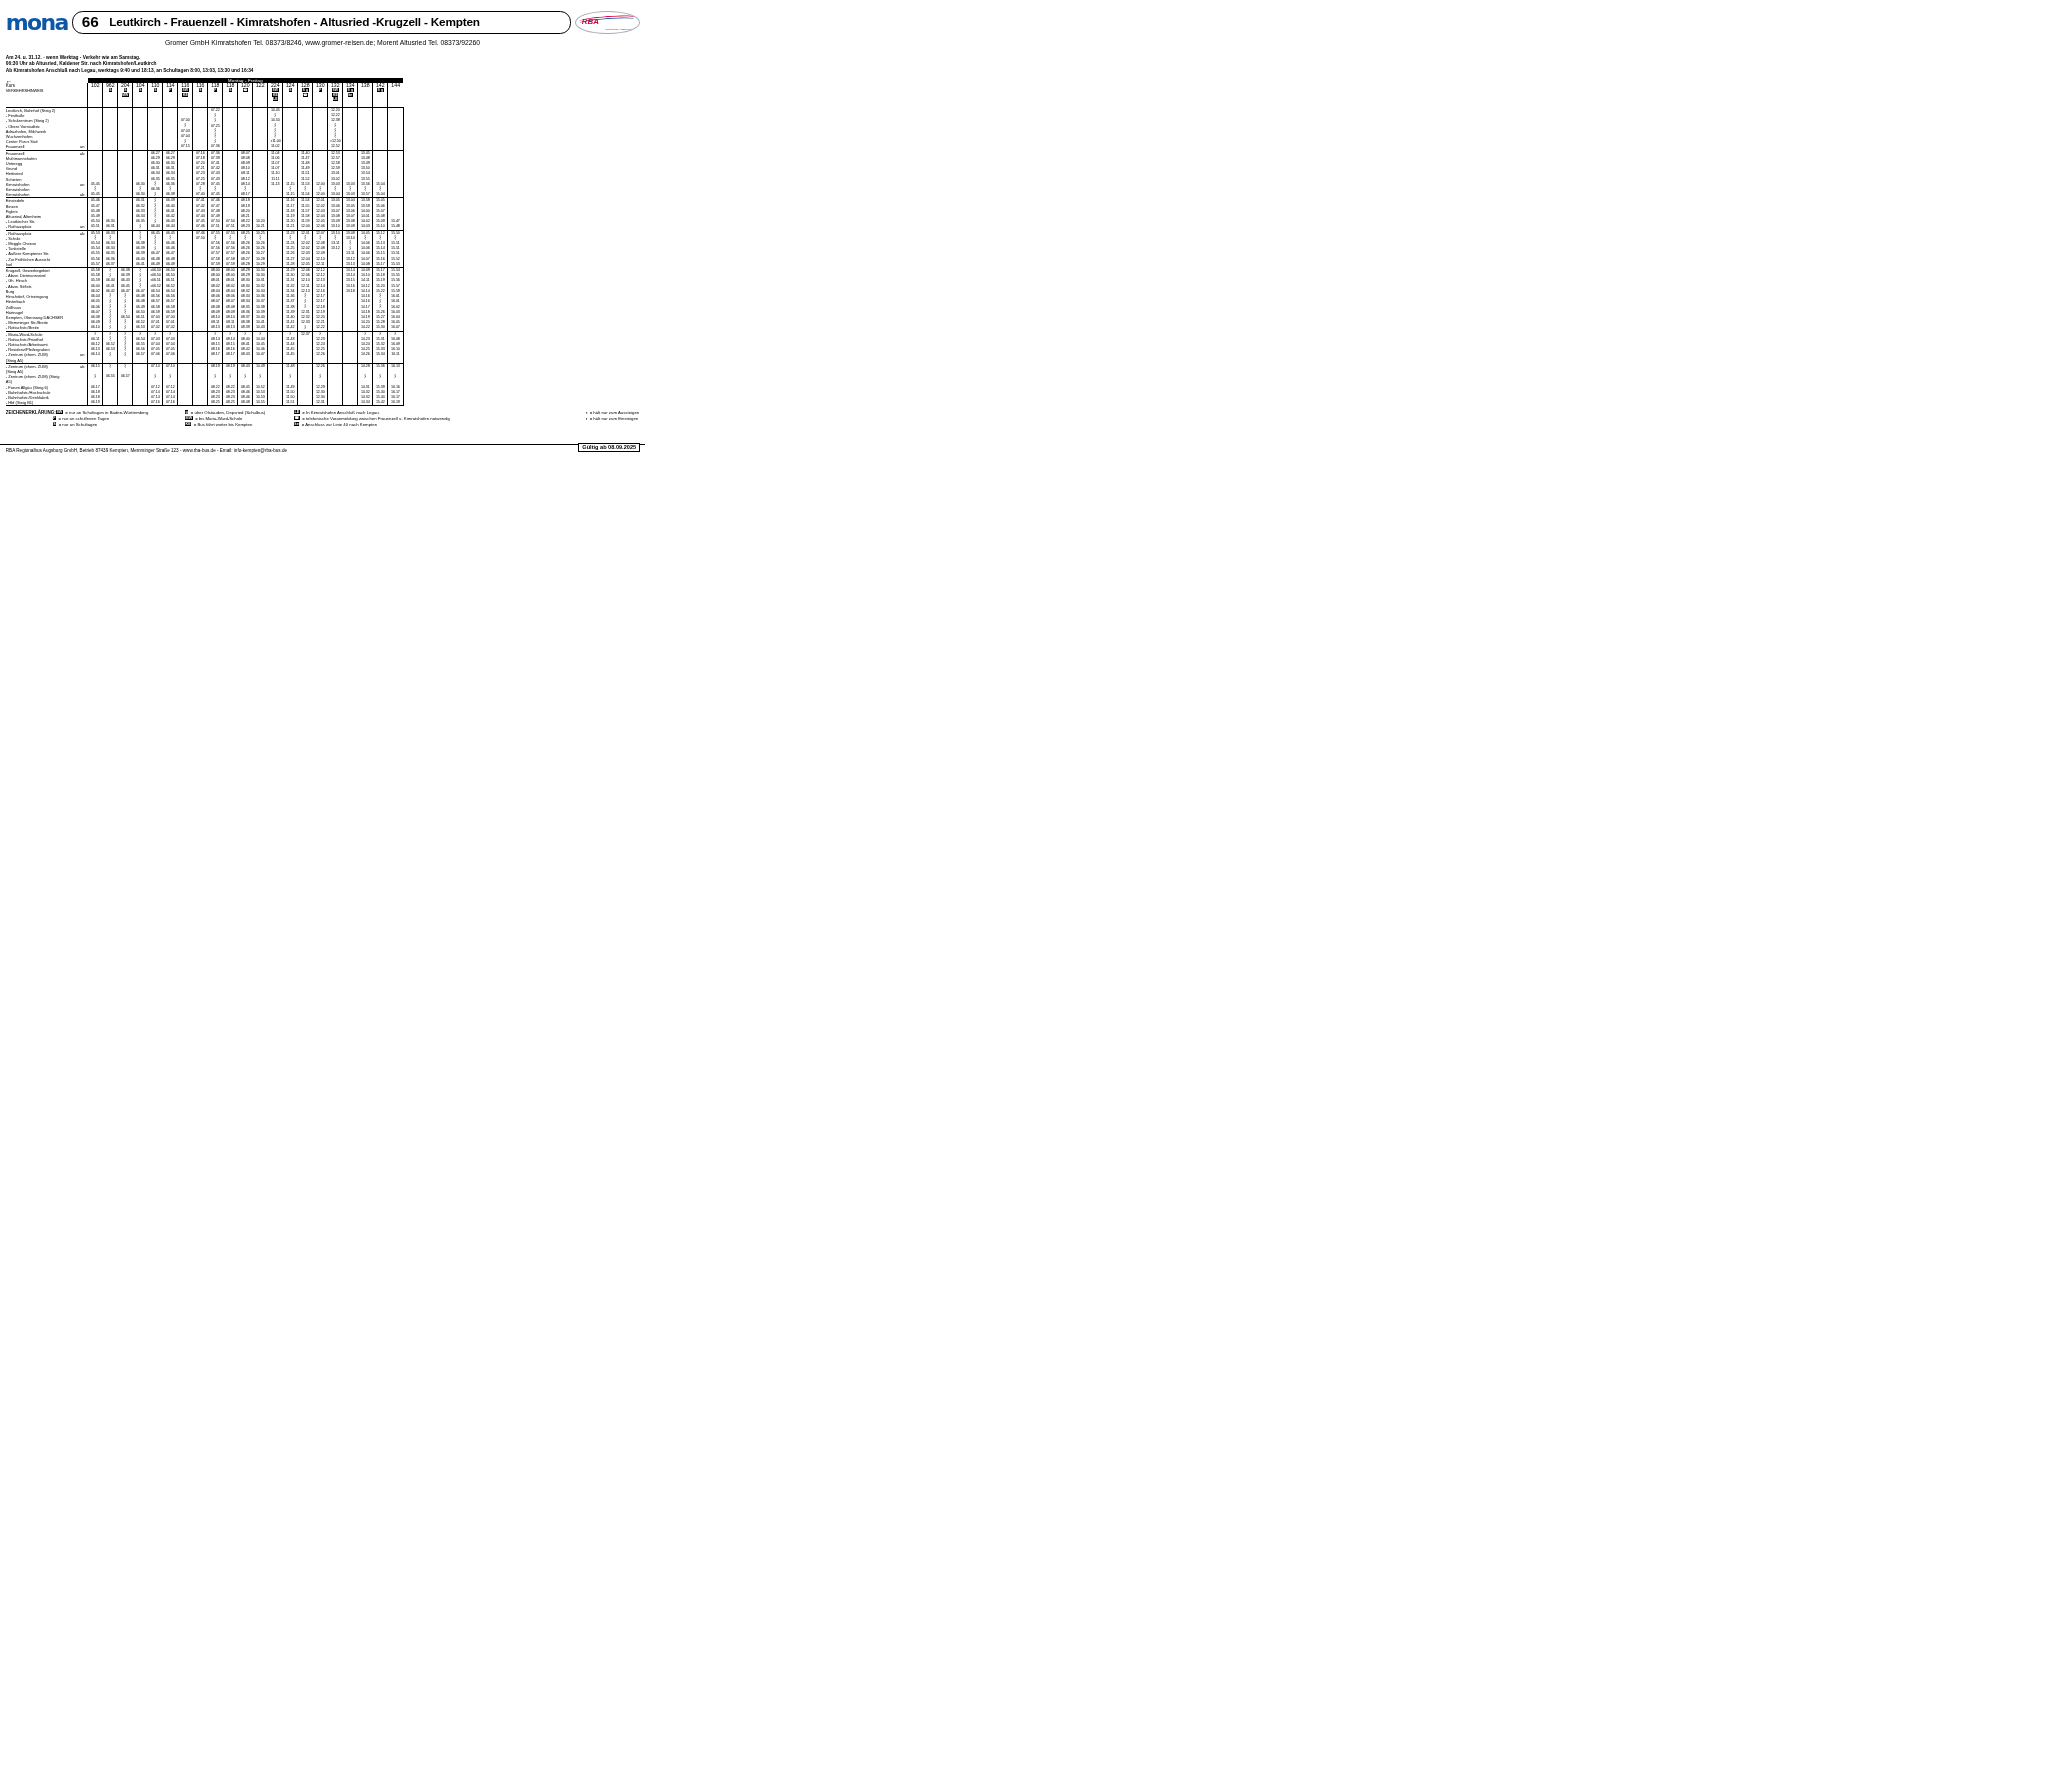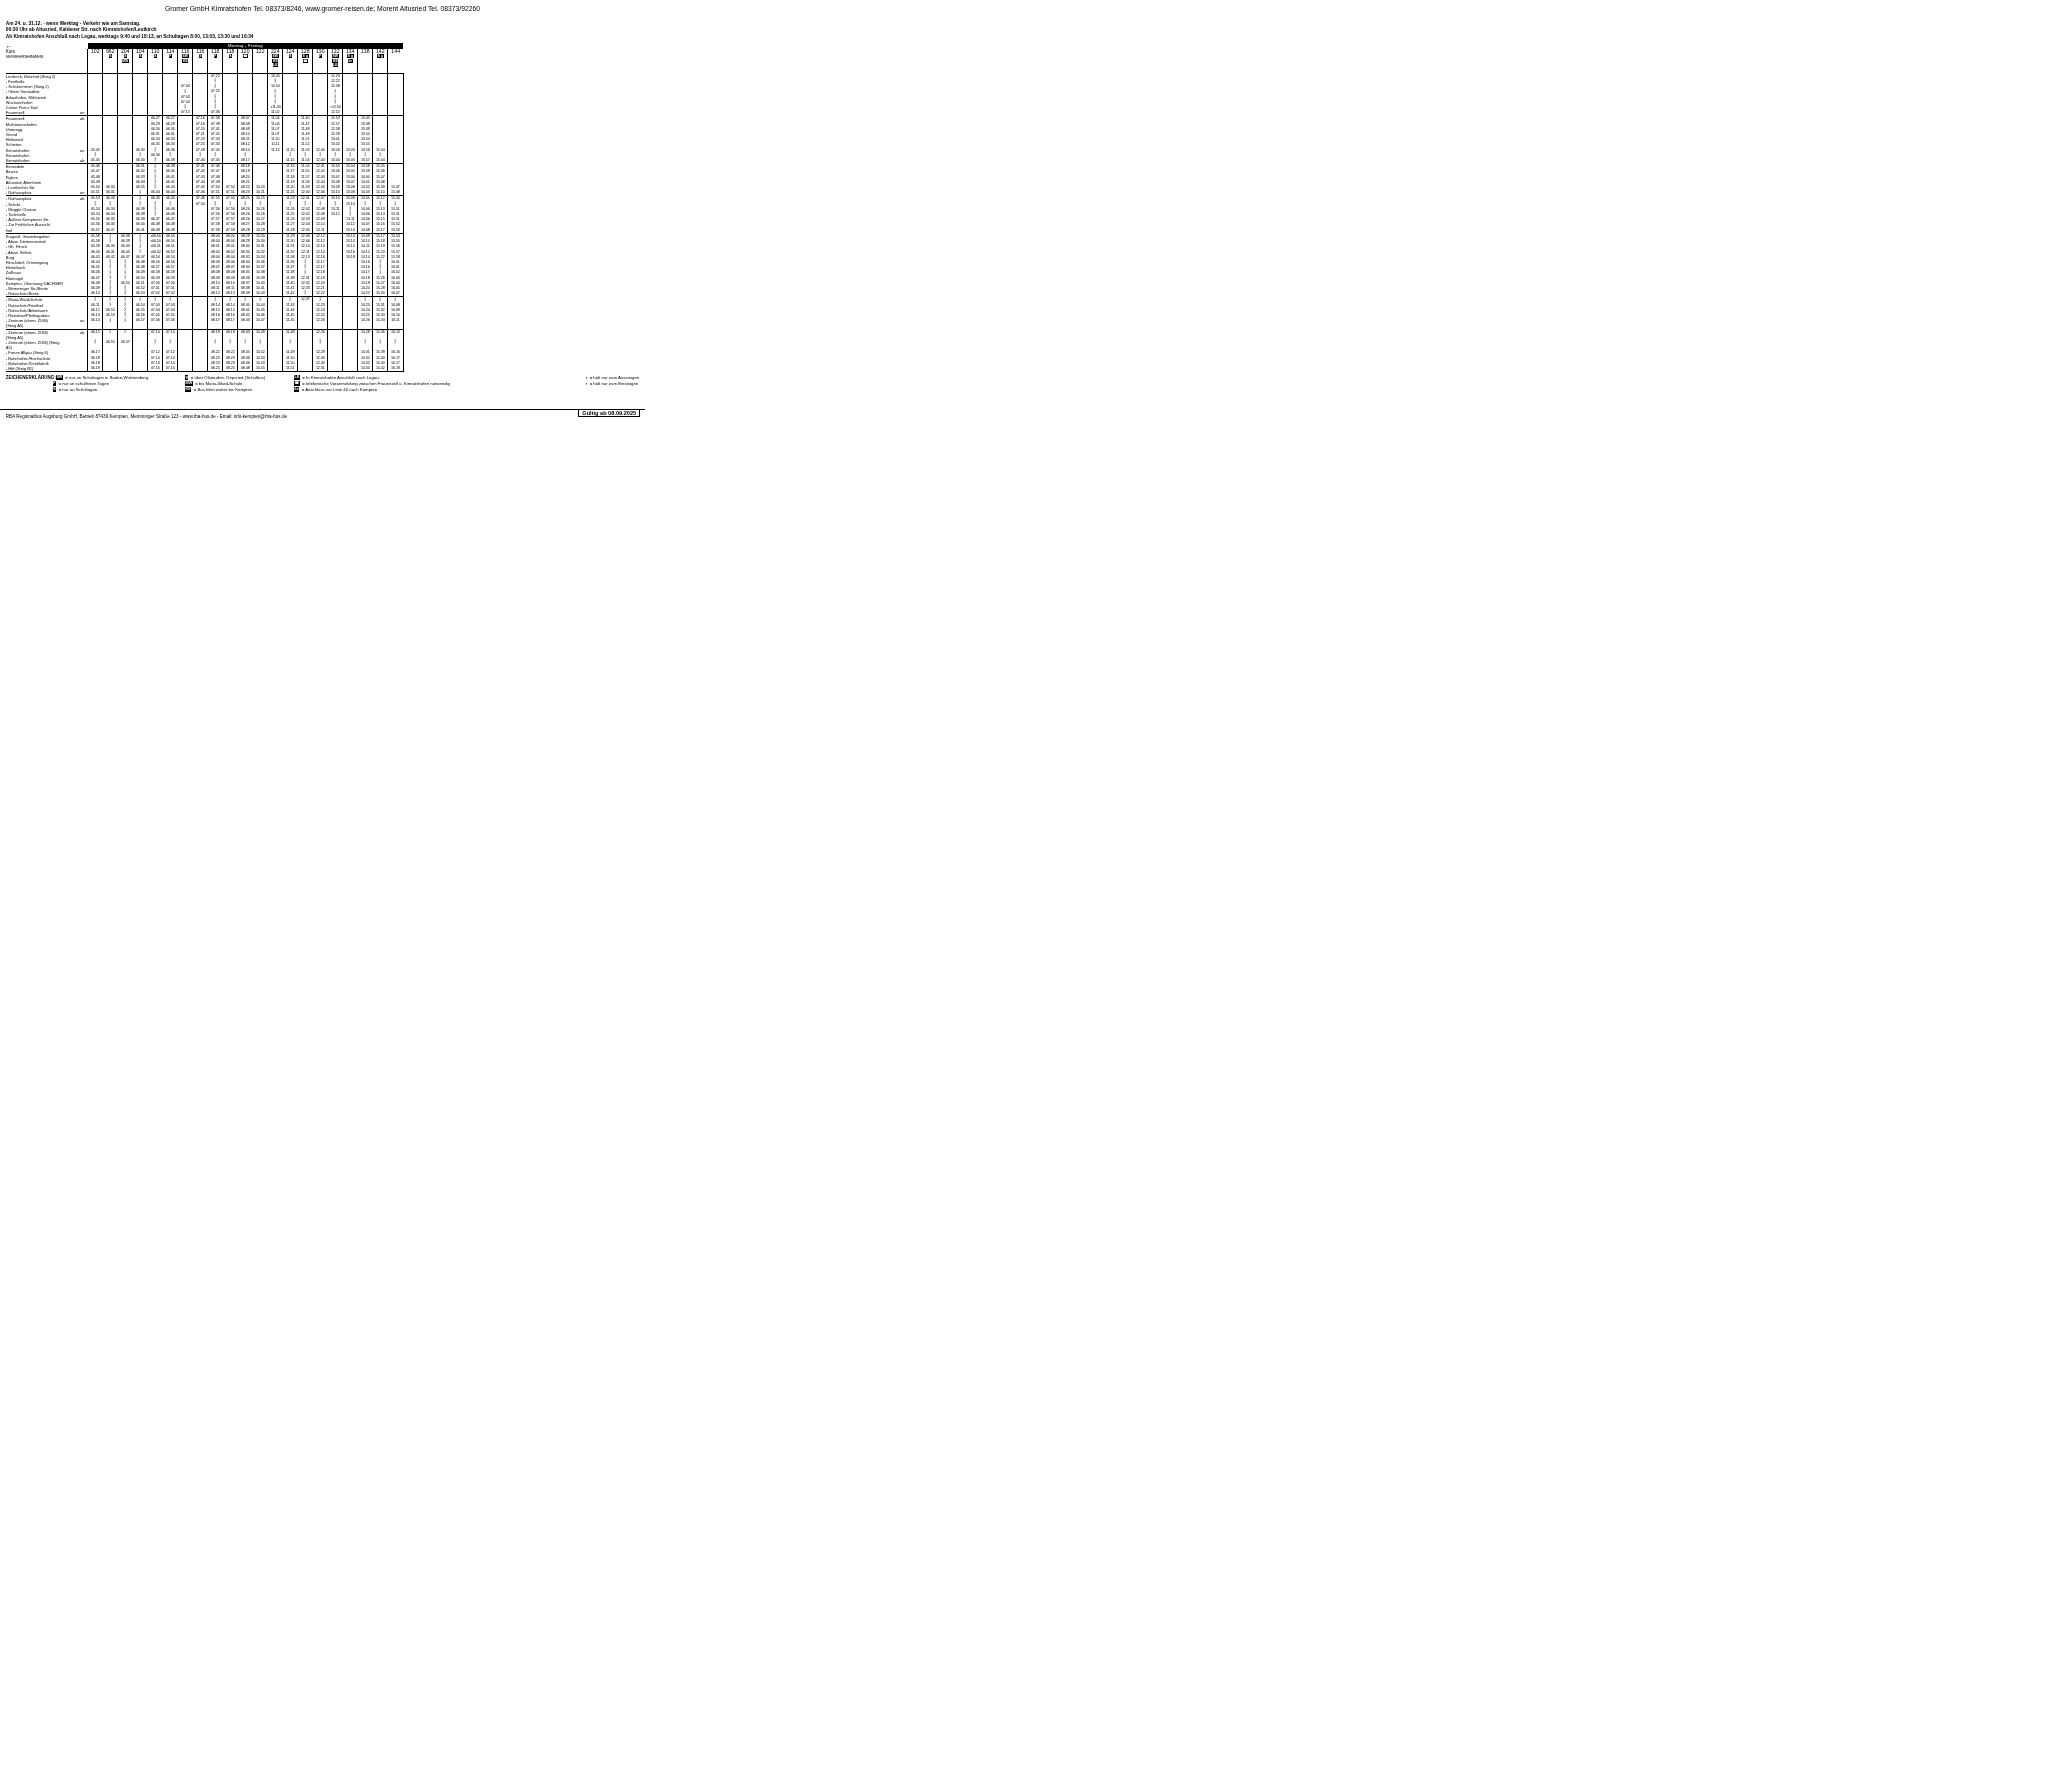--- a/index.html
+++ b/index.html
@@ -49,20 +49,33 @@
   .footarea{position:relative;margin-top:2.5px;}
   .gueltig{position:absolute;right:5px;top:-0.8px;border:1px solid #000;font-weight:bold;font-size:5.6px;padding:0.4px 2.9px;background:#fff;}
   .rule{border-top:0.5px solid #000;margin-top:12.4px;}
   .foottext{font-size:4.6px;margin:3.3px 0 5.8px 5.8px;}
 </style>
 </head>
 <body>
 
 <div class="page">
 
+  <div class="hdr">
+    <div class="mona">mona</div>
+    <div class="titlebox">
+      <span class="linenum">66</span>
+      <span class="bustitle">Leutkirch - Frauenzell - Kimratshofen - Altusried -Krugzell - Kempten</span>
+    </div>
+    <div class="rba-logo">
+      <div class="rba-swoosh1"></div>
+      <div class="rba-swoosh2"></div>
+      <span class="rba-text">RBA</span>
+      <span class="rba-sub">Regionalbus Augsburg GmbH</span>
+    </div>
+  </div>
 
   <div class="subtitle">Gromer GmbH Kimratshofen Tel. 08373/8246, www.gromer-reisen.de; Morent Altusried Tel.  08373/92260</div>
 
   <div class="notes">
     <div>Am 24. u. 31.12. - wenn Werktag - Verkehr wie am Samstag.</div>
     <div>06:30 Uhr ab Altusried, Kaldener Str. nach Kimratshofen/Leutkirch</div>
     <div>Ab Kimratshofen Anschluß nach Legau, werktags 9:40 und 18:13, an Schultagen 8:00, 13:03, 13:30 und 16:34</div>
   </div>
 
   <div class="tbl-wrap">

